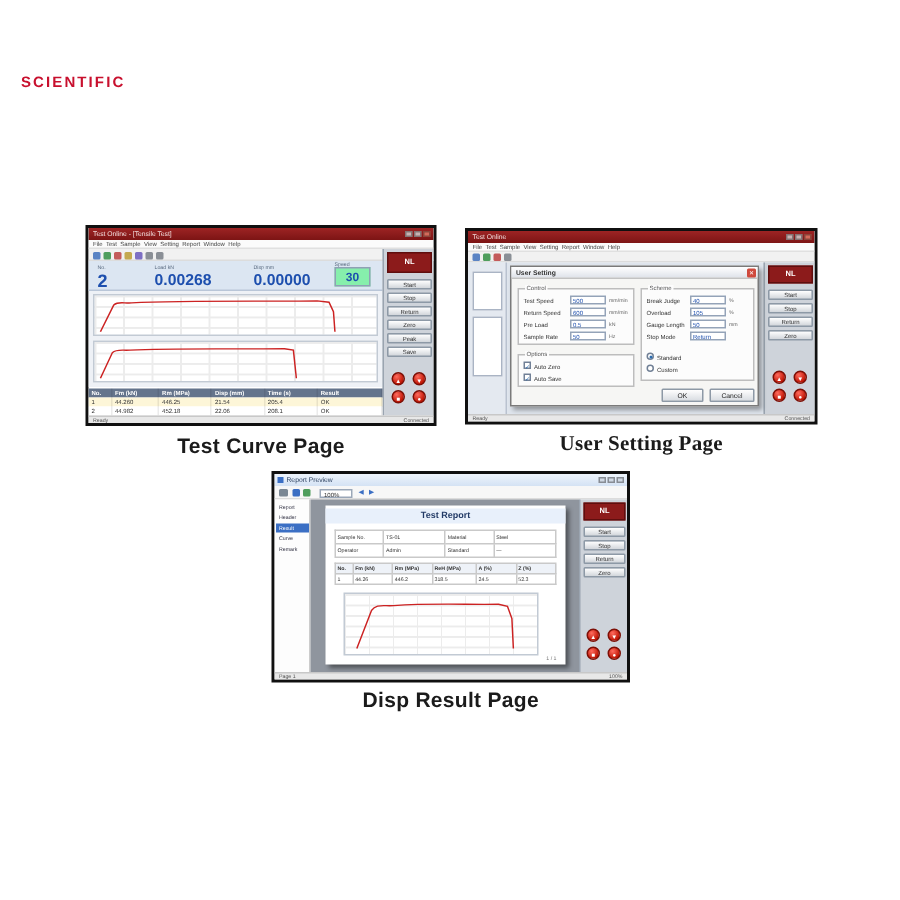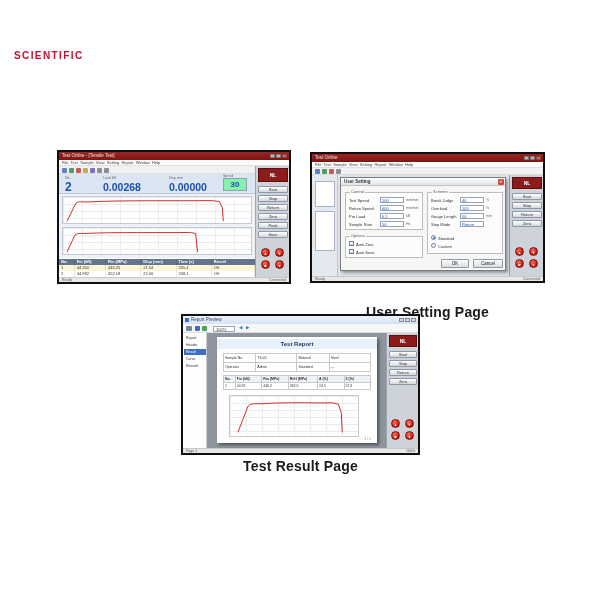--- a/index.html
+++ b/index.html
@@ -171,20 +171,21 @@
         <span class="c4">208.1</span>
         <span class="c5">OK</span>
       </div>
     </div>
 
     <div class="statusbar" style="top:125px;">
       <span>Ready</span>
       <span>Connected</span>
     </div>
   </div>
+  <div class="caption" style="left:57px;top:289px;width:234px;">Test Curve Page</div>
 
   <div class="shot" style="left:310px;top:152px;width:231px;height:127px;">
     <div class="tb">
       <div class="ttl">Test Online</div>
       <div class="winbtns">
         <span class="wbtn"></span>
         <span class="wbtn"></span>
         <span class="wbtn close"></span>
       </div>
     </div>
@@ -263,21 +264,21 @@
 
       <div class="dlgbtn" style="left:100px;top:81px;width:28px;">OK</div>
       <div class="dlgbtn" style="left:132px;top:81px;width:30px;">Cancel</div>
     </div>
 
     <div class="statusbar" style="top:122px;">
       <span>Ready</span>
       <span>Connected</span>
     </div>
   </div>
-  <div class="caption" style="left:310px;top:304px;width:235px;">User Setting Page</div>
+  <div class="caption" style="left:310px;top:289px;width:235px;font-family:Liberation Serif, serif;">User Setting Page</div>
 
   <div class="shot" style="left:181px;top:314px;width:235px;height:137px;">
     <div class="tb light">
       <span class="abs" style="left:2px;top:2px;width:4px;height:4px;background:#3b6fc4;"></span>
       <div class="ttl" style="padding-left:8px;">Report Preview</div>
       <div class="winbtns">
         <span class="wbtn"></span>
         <span class="wbtn"></span>
         <span class="wbtn close"></span>
       </div>
@@ -356,15 +357,15 @@
       <div class="jogbtn" style="left:18px;top:86px;">▼</div>
       <div class="jogbtn" style="left:4px;top:98px;">■</div>
       <div class="jogbtn" style="left:18px;top:98px;">●</div>
     </div>
 
     <div class="statusbar" style="top:132px;">
       <span>Page 1</span>
       <span>100%</span>
     </div>
   </div>
-  <div class="caption" style="left:181px;top:458px;width:239px;">Test Result Page</div>
+  <div class="caption" style="left:181px;top:458px;width:239px;">Disp Result Page</div>
 
 </div>
 
 </body></html>

